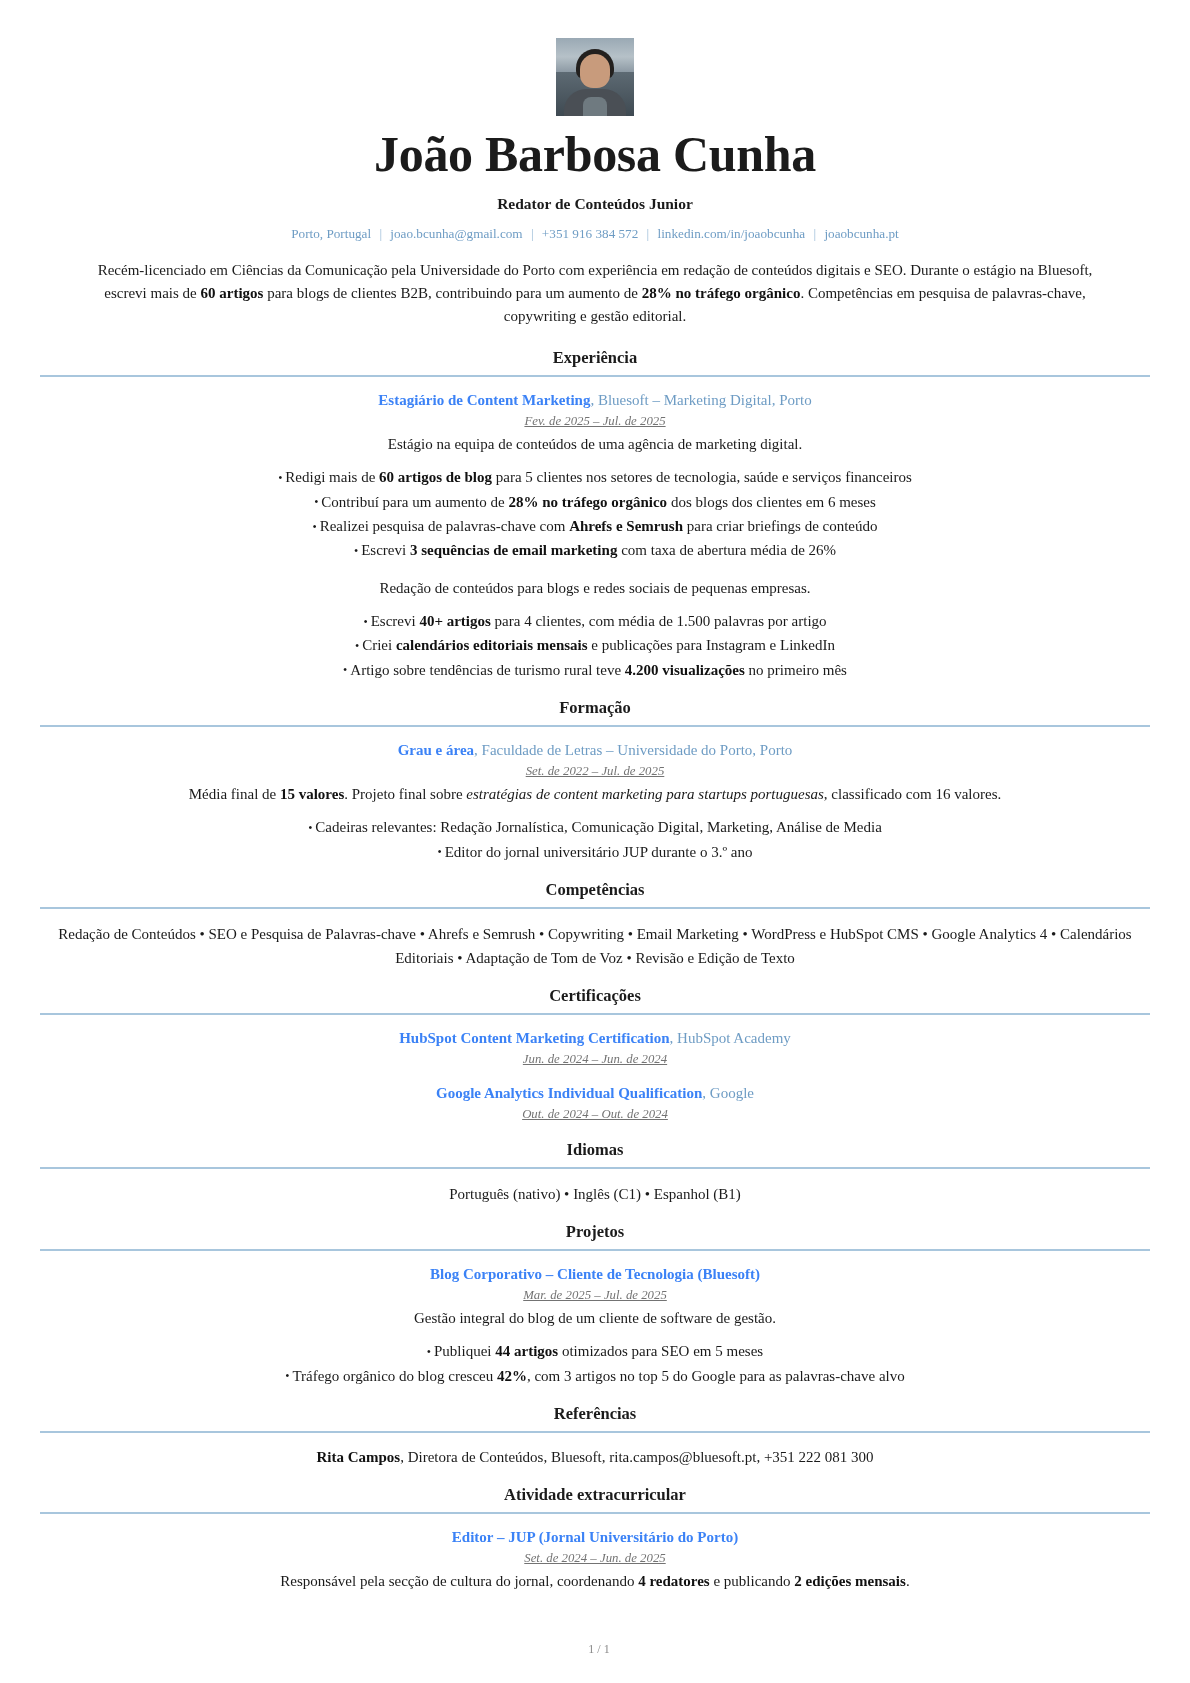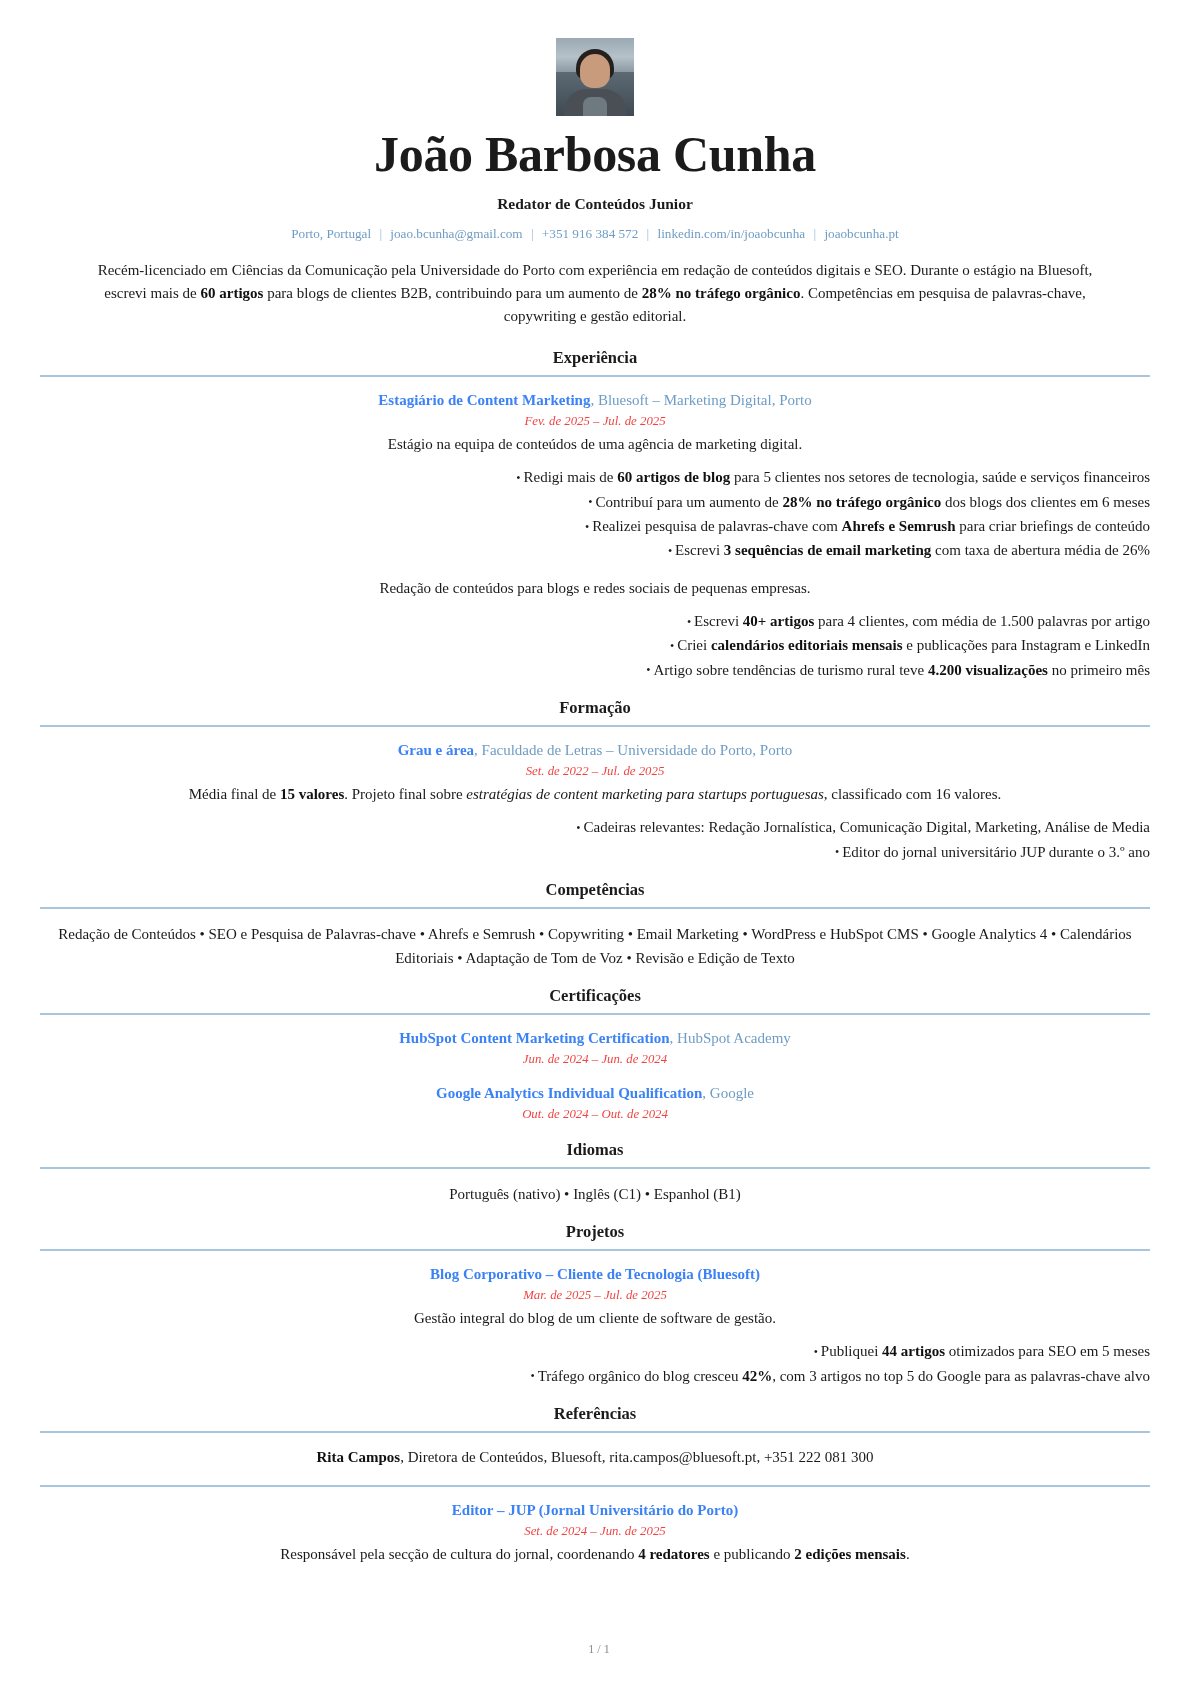--- a/index.html
+++ b/index.html
@@ -142,37 +142,38 @@
     line-height: 1.45;
   }
   .entry-head .role {
     font-weight: bold;
     color: #3b82f6;
   }
   .entry-dates {
     text-align: center;
     font-size: 12.8px;
     font-style: italic;
-    color: #ef4444;
+    color: #737373;
     line-height: 1.5;
+    text-decoration: underline;
   }
   .entry-desc {
     text-align: center;
     font-size: 15px;
     color: #1a1a1a;
     line-height: 1.5;
     margin-top: 2px;
   }
   .bullets {
     margin: 10px 0 0 0;
     padding: 0;
     list-style: none;
   }
   .bullets li {
-    text-align: right;
+    text-align: center;
     font-size: 15px;
     line-height: 1.62;
     color: #1a1a1a;
   }
   .bullets li .dot {
     font-size: 12px;
     vertical-align: middle;
     padding-right: 3px;
   }
   b, strong { font-weight: bold; color: #111; }
@@ -323,20 +324,21 @@
         </div>
     </div>
 
     <div class="section">
       <div class="section-title">Referências</div>
       <div class="rule"></div>
       <div class="plain-center"><b>Rita Campos</b><span>, Diretora de Conteúdos, Bluesoft, rita.campos@bluesoft.pt, +351 222 081 300</span></div>
     </div>
 
     <div class="section">
+      <div class="section-title">Atividade extracurricular</div>
       <div class="rule"></div>
       <div>
           <div class="entry">
             <div class="entry-head"><span class="role">Editor – JUP (Jornal Universitário do Porto)</span></div>
             <div class="entry-dates">Set. de 2024 – Jun. de 2025</div>
             <div class="entry-desc"><span>Responsável pela secção de cultura do jornal, coordenando </span><b>4 redatores</b><span> e publicando </span><b>2 edições mensais</b><span>.</span></div>
           </div>
         </div>
     </div>
 

